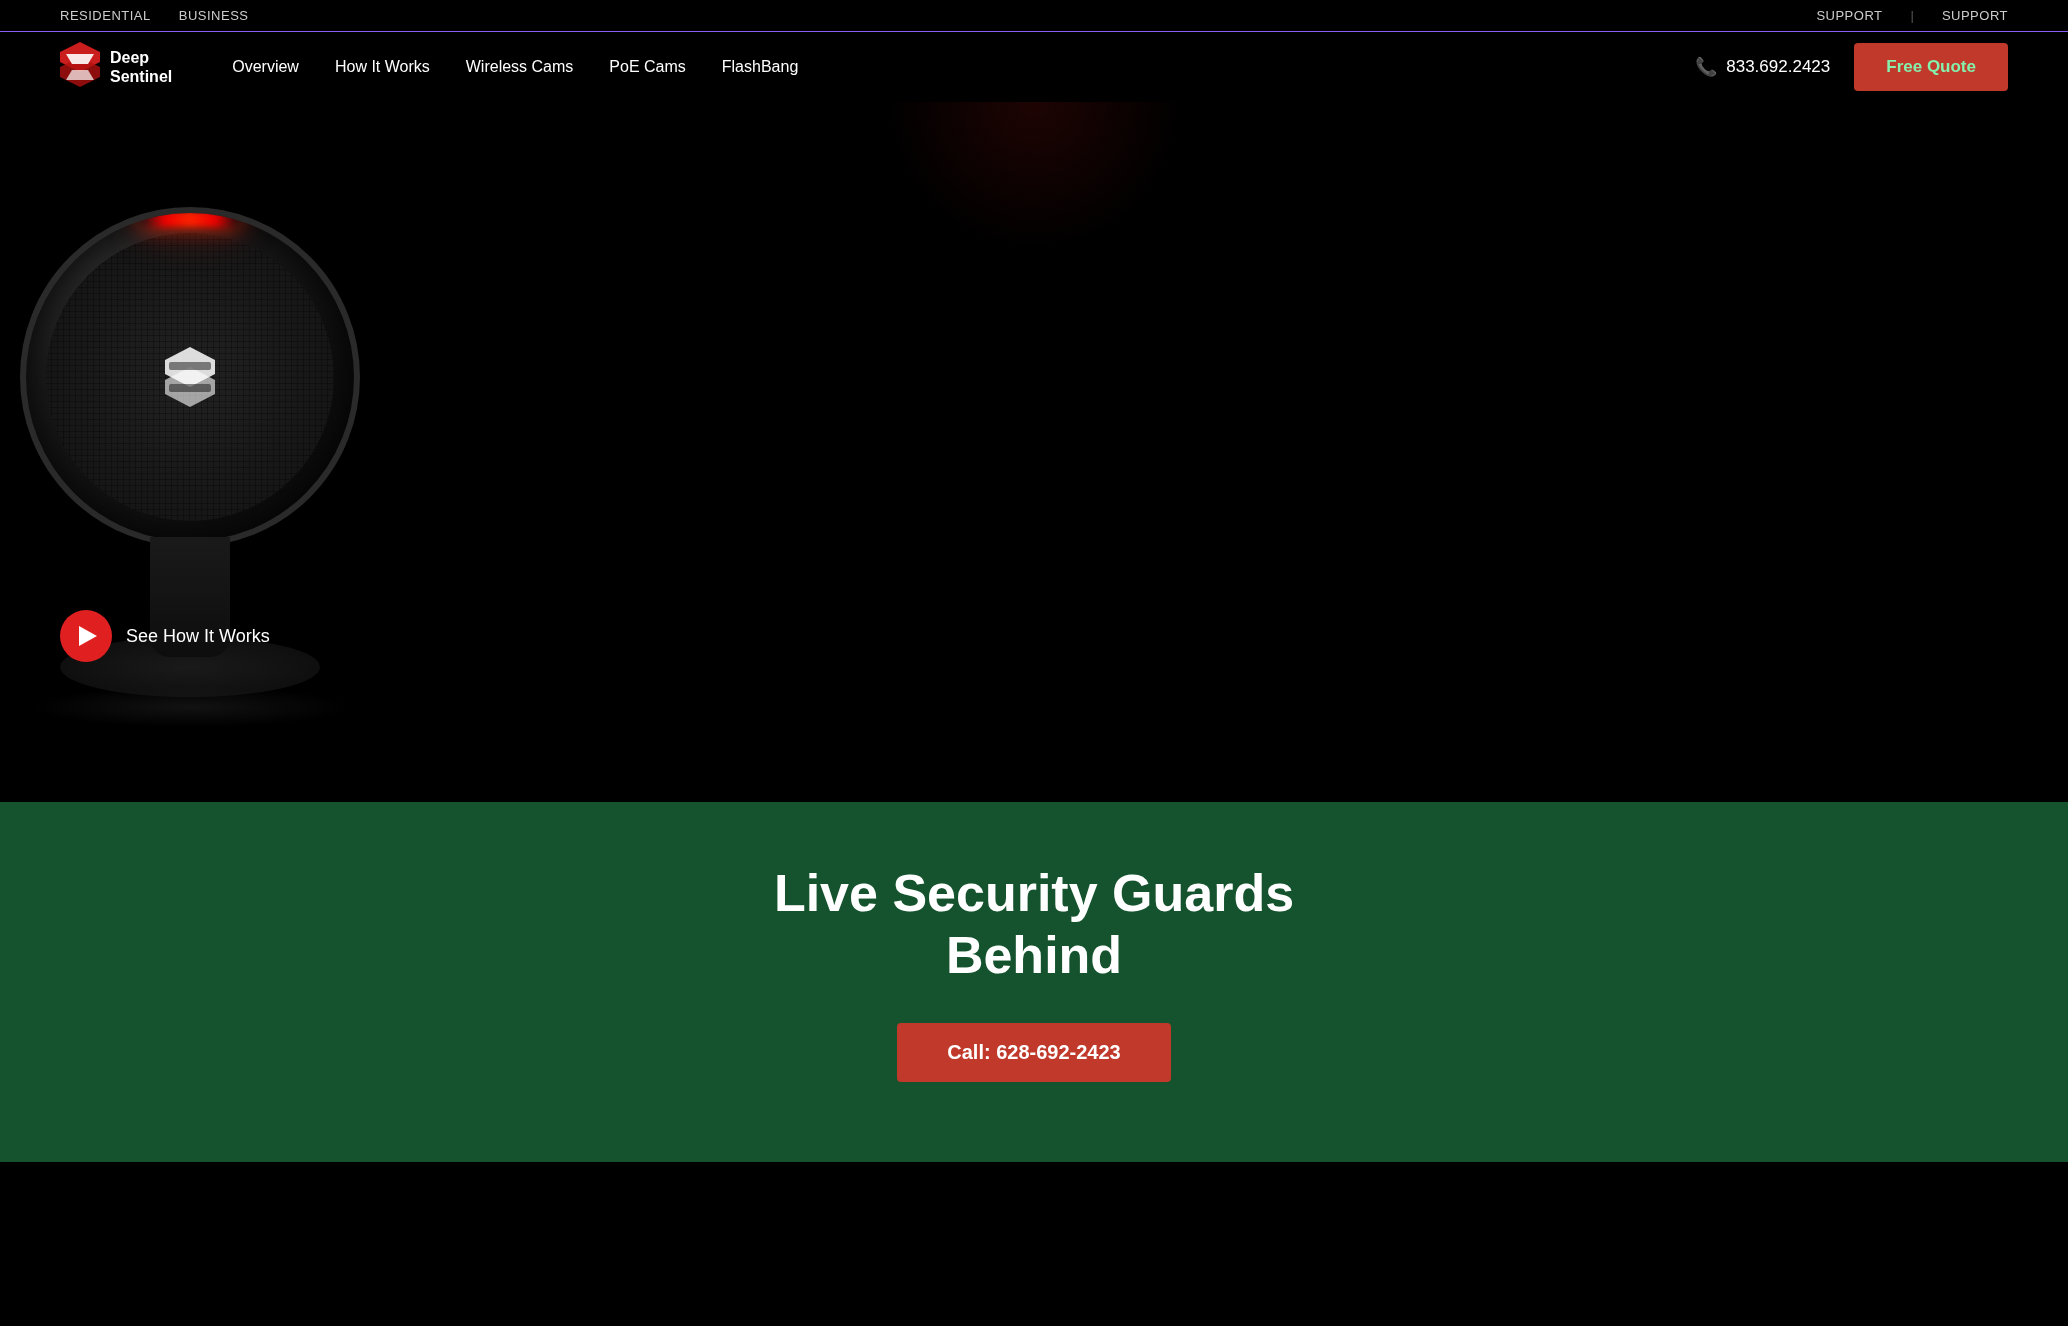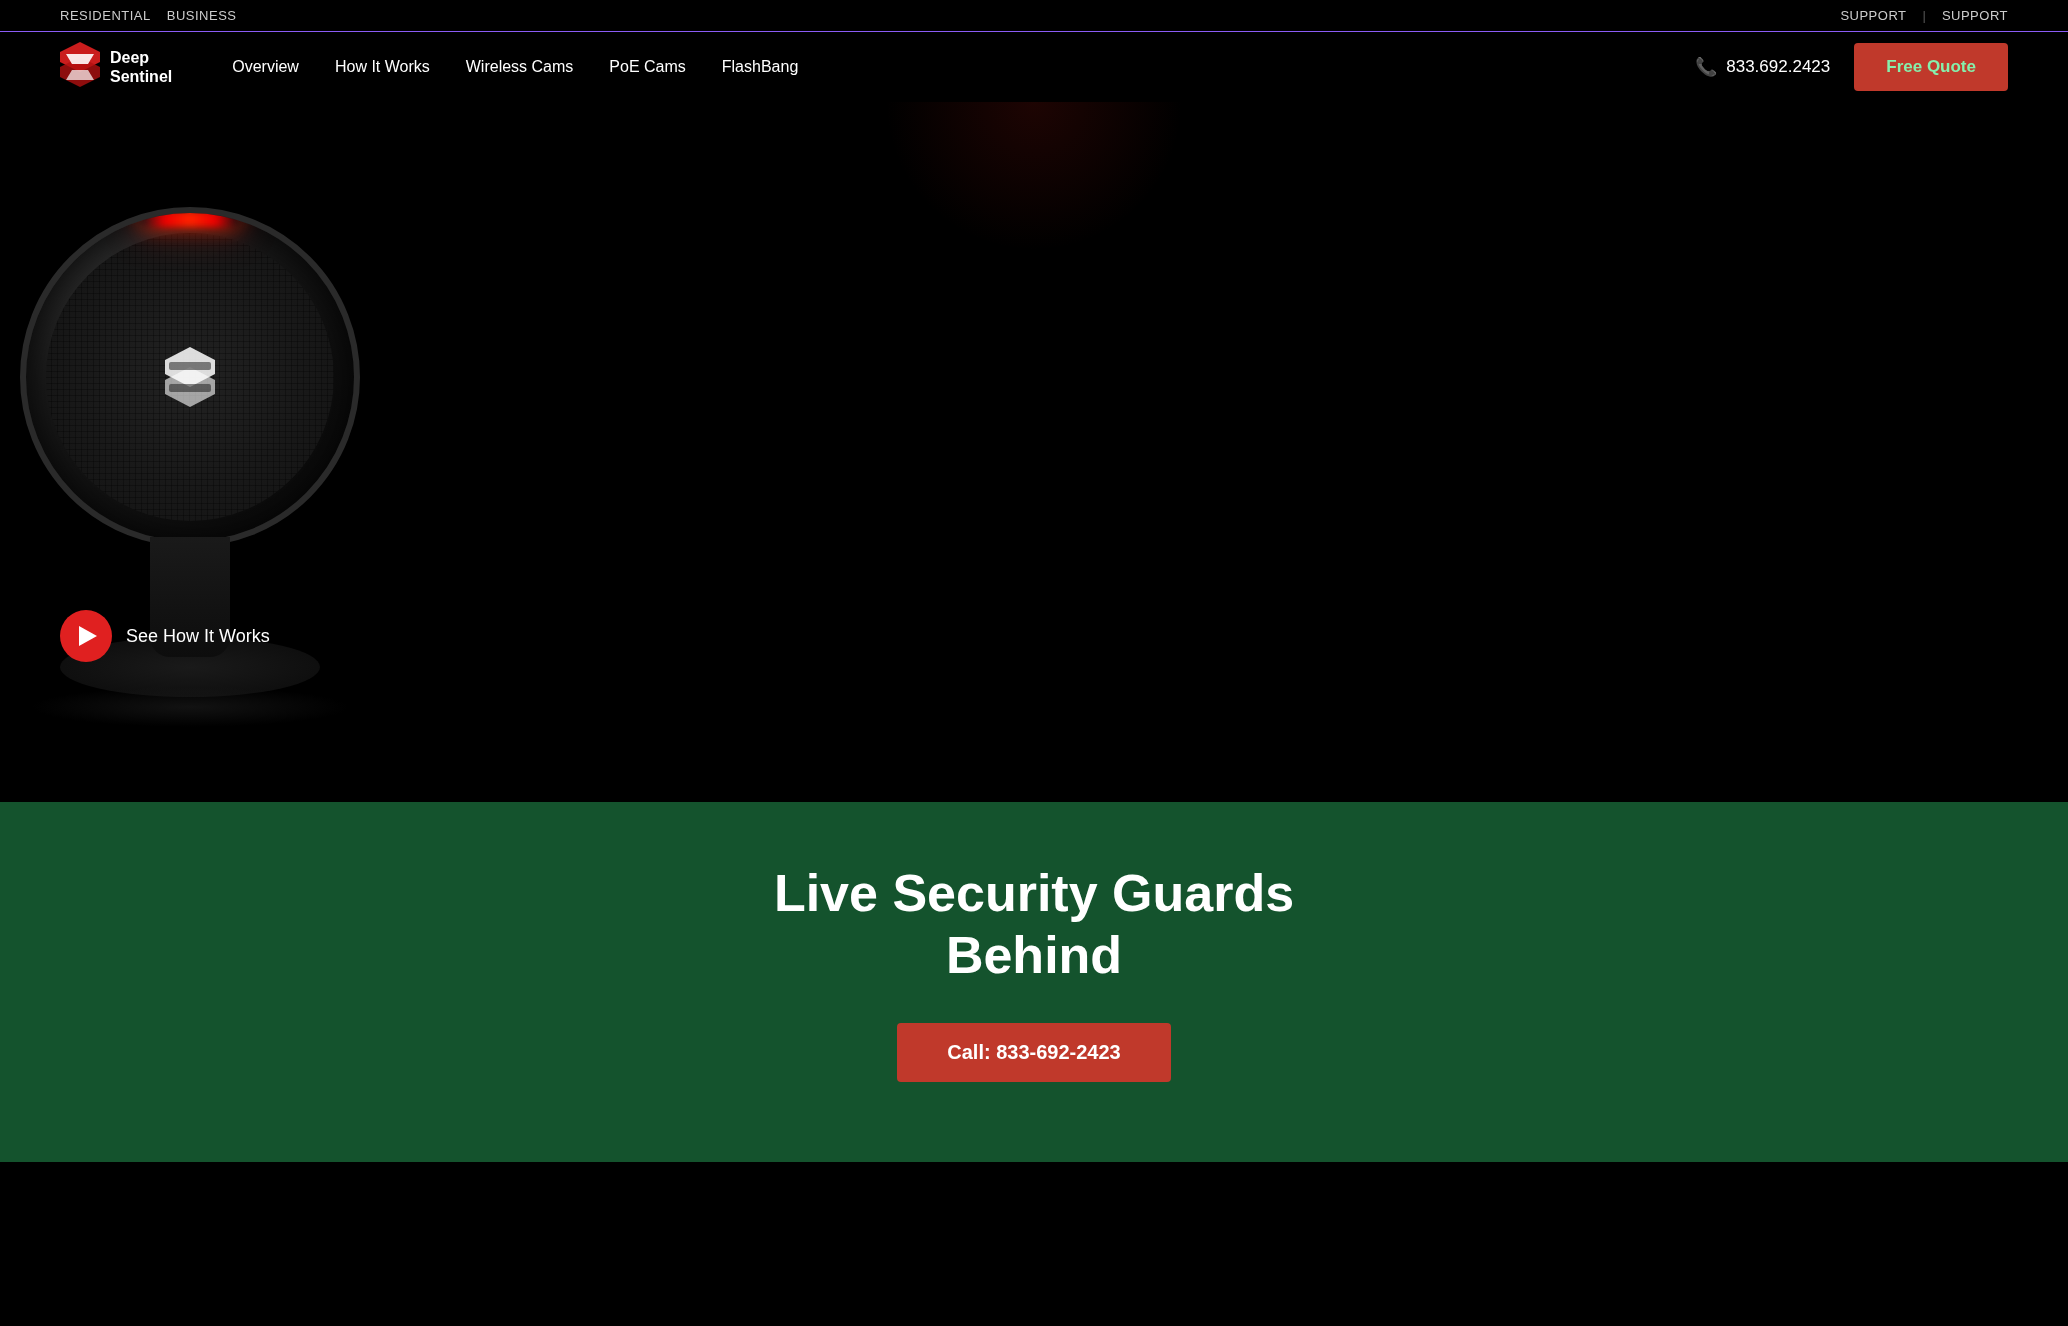--- a/index.html
+++ b/index.html
@@ -15,21 +15,21 @@
       min-height: 100vh;
       overflow-x: hidden;
     }
 
     
     .utility-bar {
       display: flex;
       justify-content: flex-end;
       align-items: center;
       padding: 8px 60px;
-      gap: 16px;
+      gap: 28px;
     }
 
     .utility-bar a {
       color: #ccc;
       text-decoration: none;
       font-size: 13px;
       letter-spacing: 0.5px;
     }
 
     .utility-divider {
@@ -352,14 +352,14 @@
       <div class="play-triangle"></div>
     </div>
     <span>See How It Works</span>
   </button>
 </section>
 
 <section class="cta-section">
   <h1 class="cta-heading">
     <span>Live Security Guards Behind</span><br>
   </h1>
-  <button class="cta-button">Call: 833-692-2423</button>
+  <button class="cta-button">Call: 628-692-2423</button>
 </section>
 
 </body></html>

